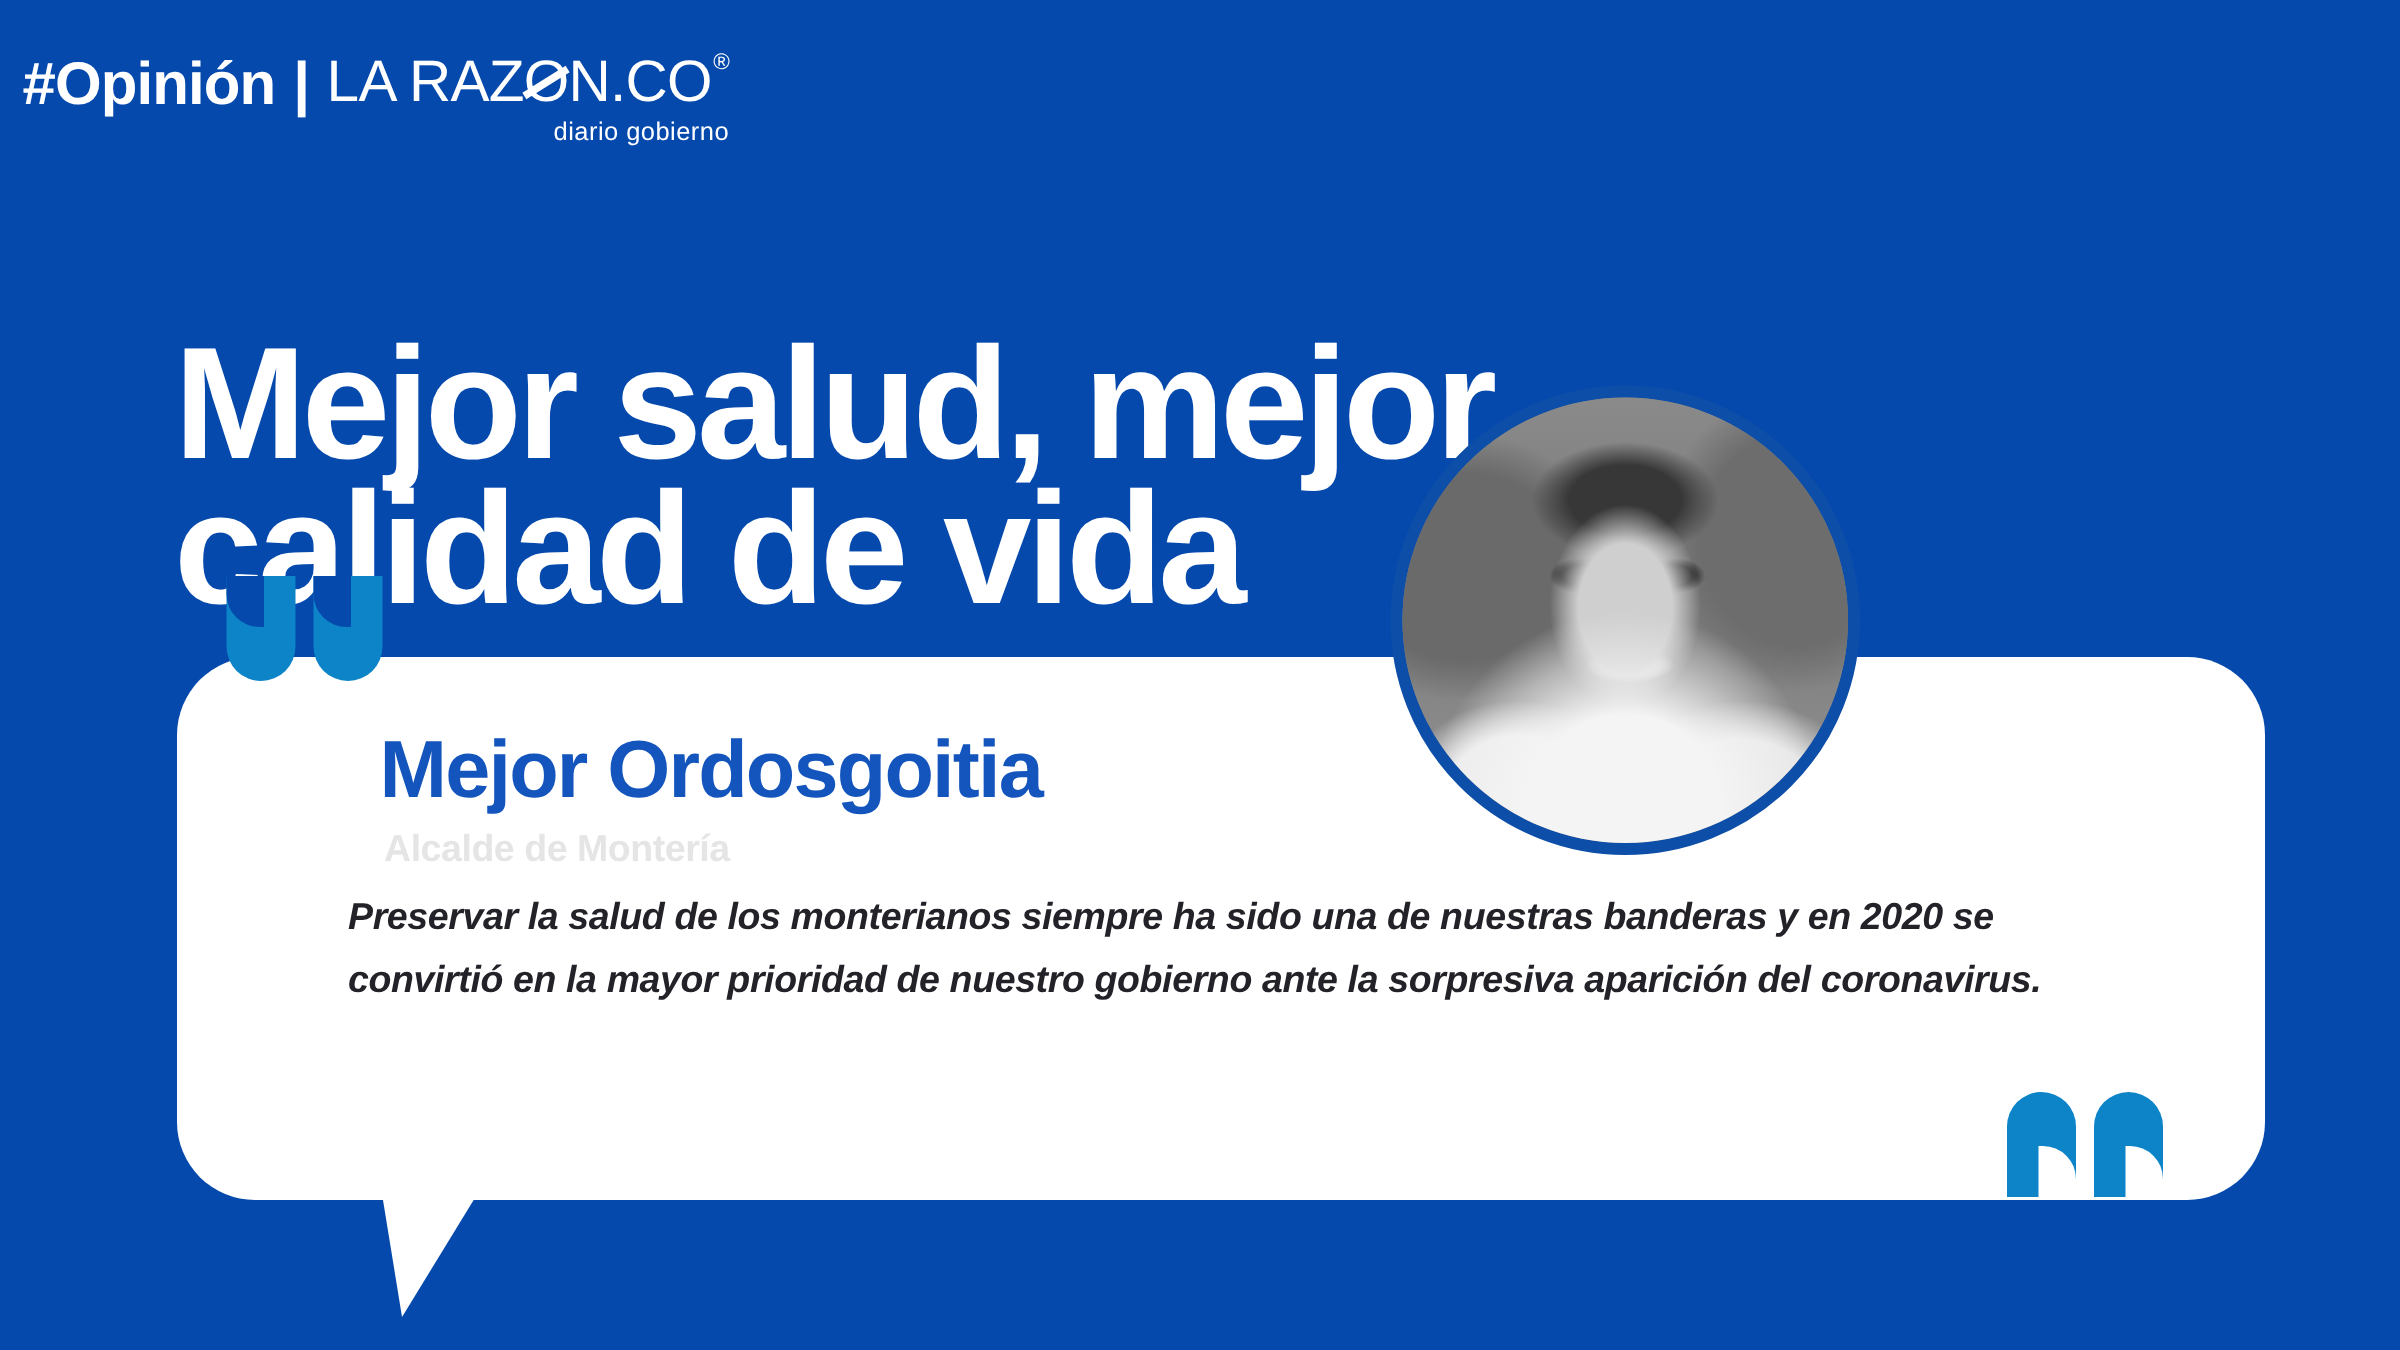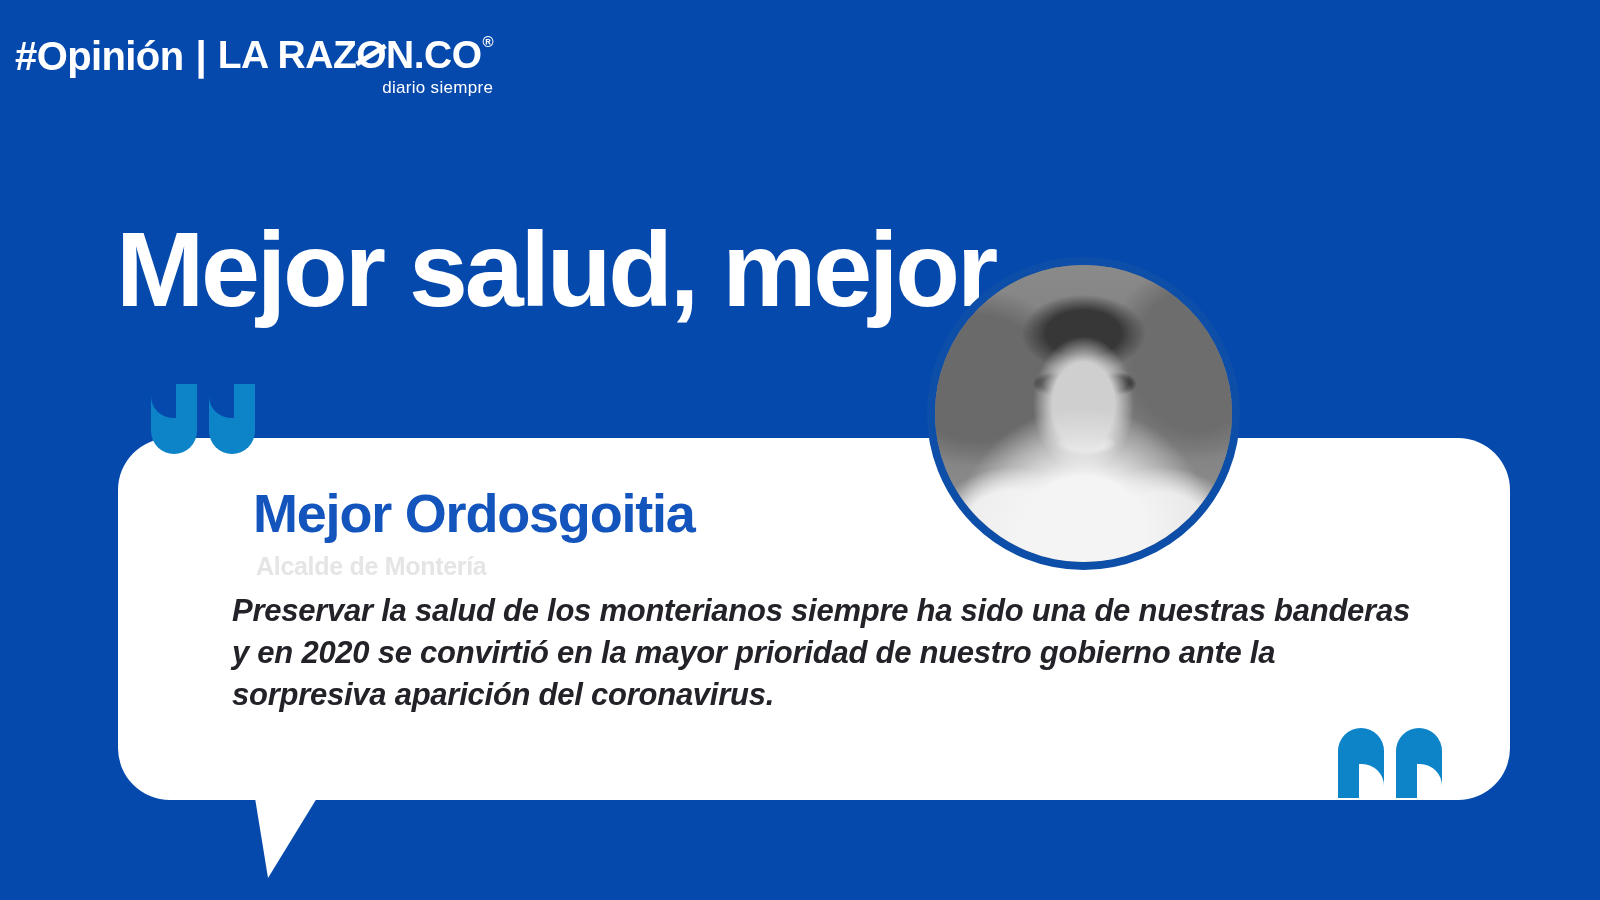--- a/index.html
+++ b/index.html
@@ -48,21 +48,21 @@
   .logo-block {
     position: relative;
     display: inline-block;
     padding-top: 1px;
   }
   .logo-main {
     display: flex;
     align-items: flex-start;
     color: #ffffff;
     font-size: 39px;
-    font-weight: bold;
+    font-weight: normal;
     line-height: 44px;
     letter-spacing: -0.5px;
   }
   .logo-o-slash {
     position: relative;
     display: inline-block;
   }
   .logo-o-slash::after {
     content: "";
     position: absolute;
@@ -242,21 +242,21 @@
     letter-spacing: -0.3px;
     line-height: 30px;
     z-index: 5;
   }
   .quote-body {
     position: absolute;
     left: 232px;
     top: 590px;
     width: 1190px;
     color: #232228;
-    font-size: 31px;
+    font-size: 25px;
     font-weight: bold;
     font-style: italic;
     line-height: 42px;
     letter-spacing: -0.25px;
     z-index: 5;
   }
 </style>
 </head>
 <body>
 
@@ -268,27 +268,28 @@
       <span class="hdr-divider">|</span>
       <span class="logo-block">
         <span class="logo-main">
           <span>LA RAZ</span>
           <span class="logo-o-slash">O</span>
           <span>N.CO</span>
           <span class="logo-reg">®</span>
         </span>
         <span class="logo-underline"></span>
         <span class="logo-tag-mask"></span>
-        <span class="logo-tag">diario siempre</span>
+        <span class="logo-tag">diario gobierno</span>
       </span>
     </div>
   </div>
 
   <h1 class="headline">
     <span class="ln">Mejor salud, mejor</span>
+    <span class="ln">calidad de vida</span>
   </h1>
 
   <div class="card"></div>
   <div class="card-tail"></div>
 
   <div class="quote-open">
     <span class="qmark"></span>
     <span class="qmark"></span>
   </div>
 

